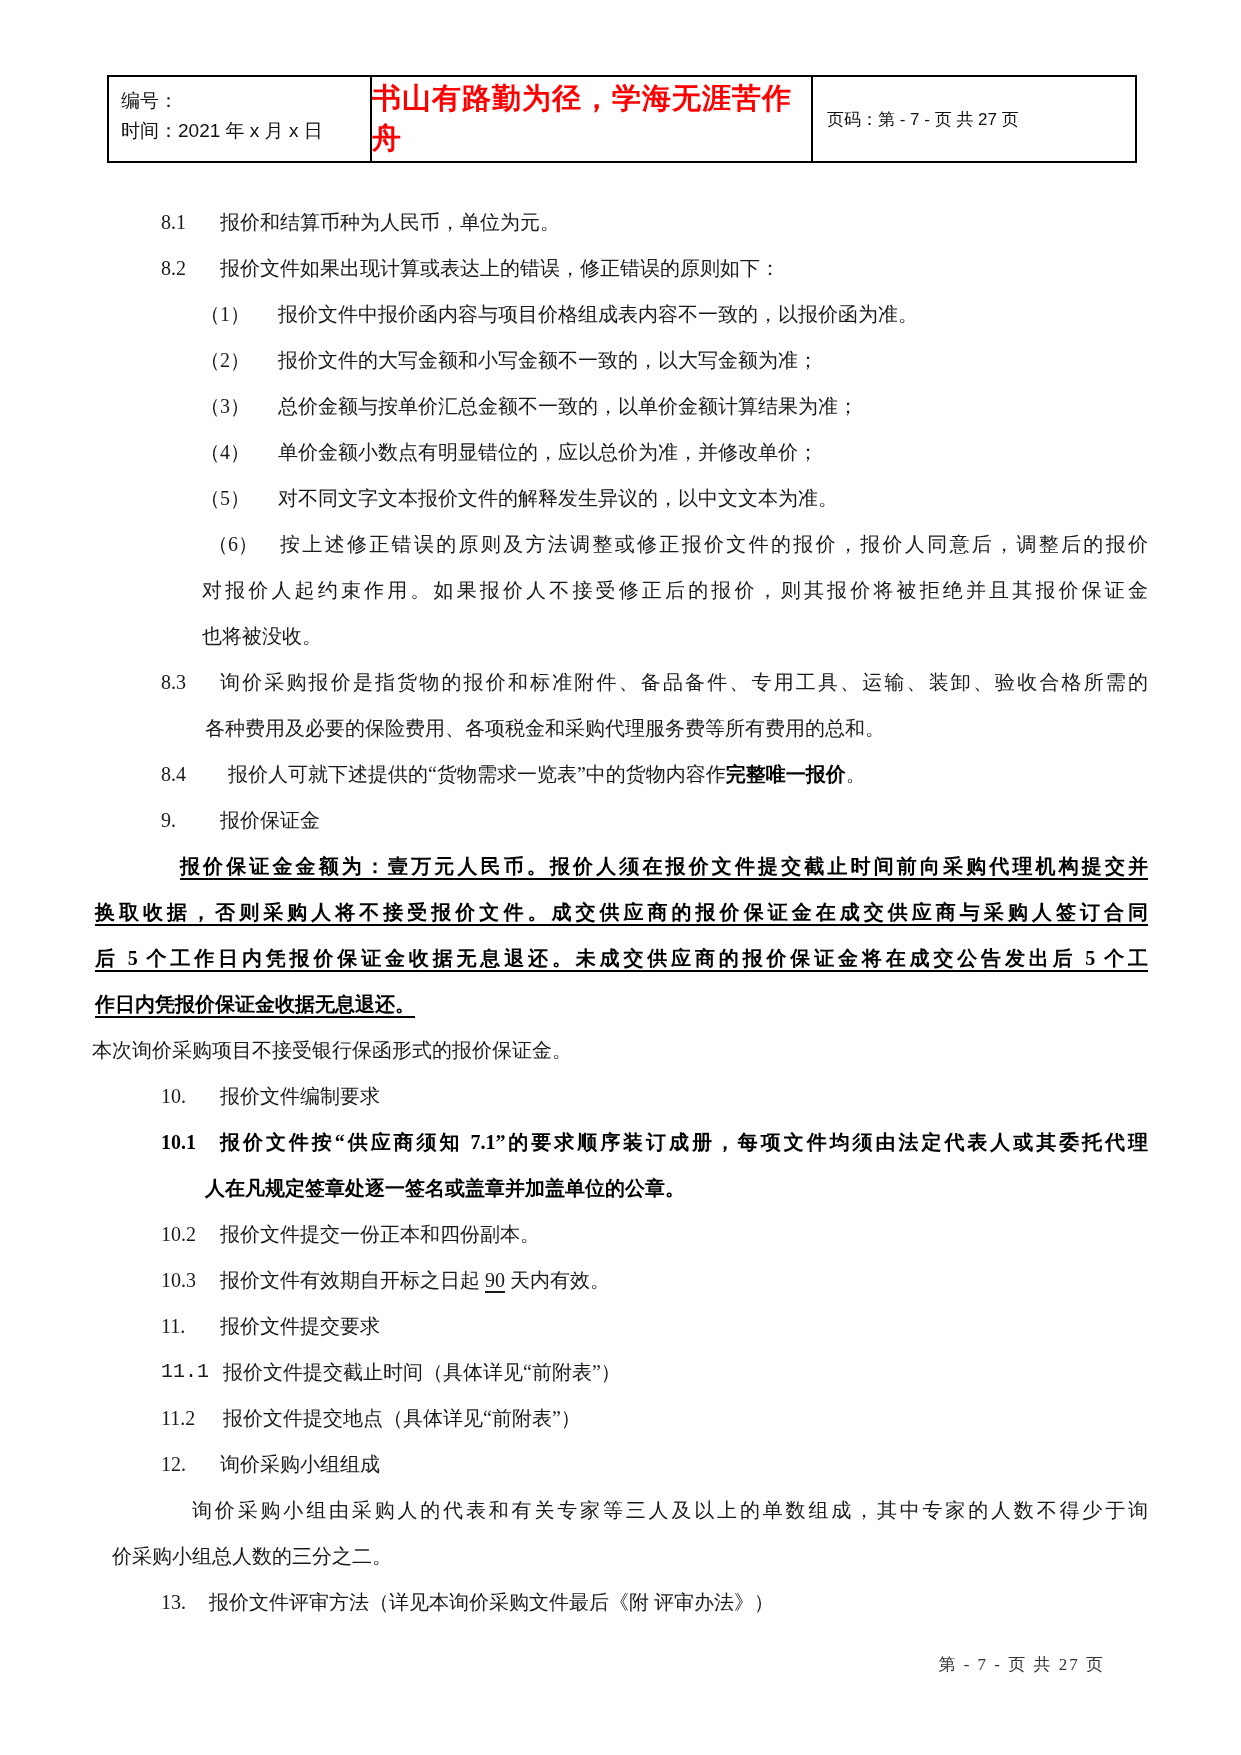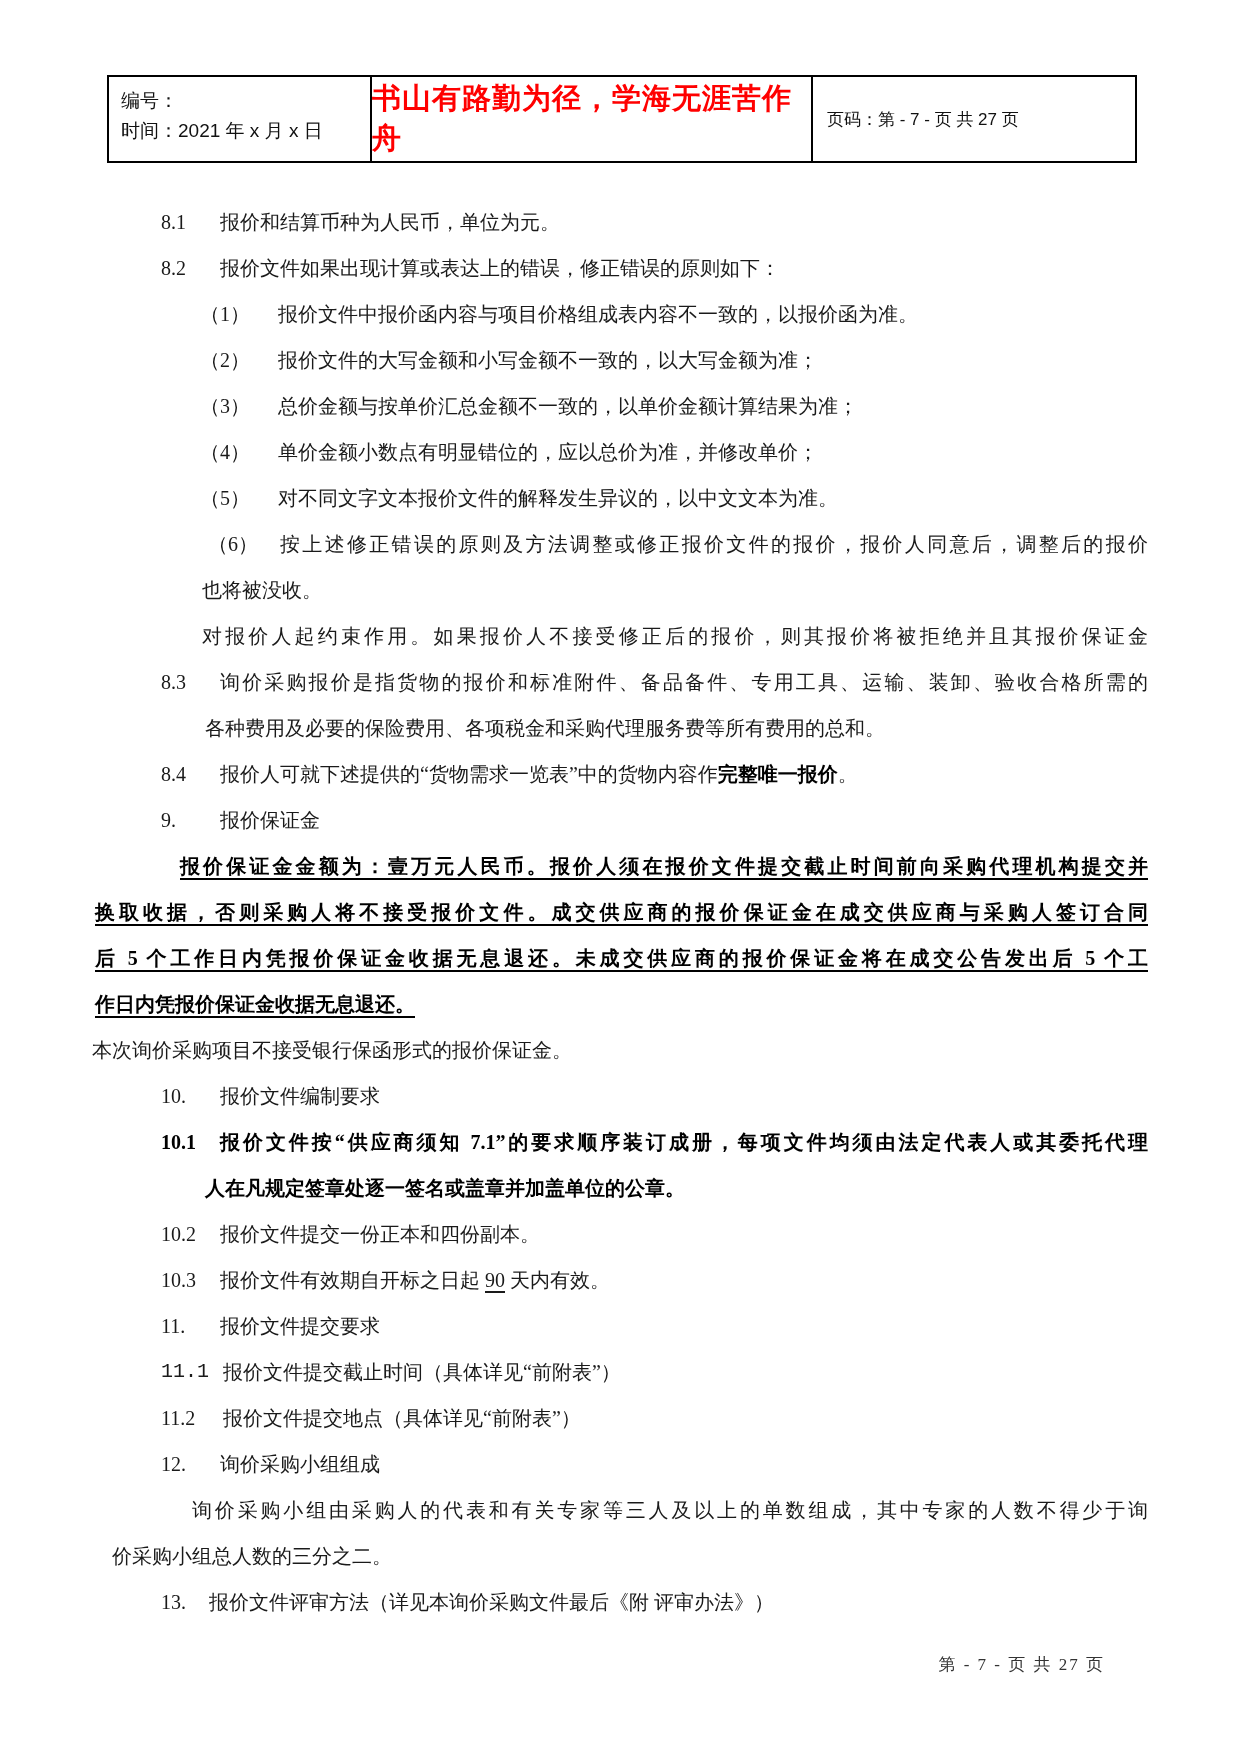--- a/index.html
+++ b/index.html
@@ -106,25 +106,25 @@
 
 <div class="doc-body">
     <div class="line" style="margin-left: 133px;"><span class="num" style="flex: 0 0 59px;">8.1</span><span class="text"><span>报价和结算币种为人民币，单位为元。</span></span></div>
     <div class="line" style="margin-left: 133px;"><span class="num" style="flex: 0 0 59px;">8.2</span><span class="text"><span>报价文件如果出现计算或表达上的错误，修正错误的原则如下：</span></span></div>
     <div class="line" style="margin-left: 172px;"><span class="num" style="flex: 0 0 78px;">（1）</span><span class="text"><span>报价文件中报价函内容与项目价格组成表内容不一致的，以报价函为准。</span></span></div>
     <div class="line" style="margin-left: 172px;"><span class="num" style="flex: 0 0 78px;">（2）</span><span class="text"><span>报价文件的大写金额和小写金额不一致的，以大写金额为准；</span></span></div>
     <div class="line" style="margin-left: 172px;"><span class="num" style="flex: 0 0 78px;">（3）</span><span class="text"><span>总价金额与按单价汇总金额不一致的，以单价金额计算结果为准；</span></span></div>
     <div class="line" style="margin-left: 172px;"><span class="num" style="flex: 0 0 78px;">（4）</span><span class="text"><span>单价金额小数点有明显错位的，应以总价为准，并修改单价；</span></span></div>
     <div class="line" style="margin-left: 172px;"><span class="num" style="flex: 0 0 78px;">（5）</span><span class="text"><span>对不同文字文本报价文件的解释发生异议的，以中文文本为准。</span></span></div>
     <div class="line" style="margin-left: 180px;"><span class="num" style="flex: 0 0 72px;">（6）</span><span class="text just"><span>按上述修正错误的原则及方法调整或修正报价文件的报价，报价人同意后，调整后的报价</span></span></div>
+    <div class="line" style="margin-left: 202px;"><span class="text just"><span>对报价人起约束作用。如果报价人不接受修正后的报价，则其报价将被拒绝并且其报价保证金</span></span></div>
     <div class="line" style="margin-left: 202px;"><span class="text"><span>也将被没收。</span></span></div>
-    <div class="line" style="margin-left: 202px;"><span class="text just"><span>对报价人起约束作用。如果报价人不接受修正后的报价，则其报价将被拒绝并且其报价保证金</span></span></div>
     <div class="line" style="margin-left: 133px;"><span class="num" style="flex: 0 0 59px;">8.3</span><span class="text just"><span>询价采购报价是指货物的报价和标准附件、备品备件、专用工具、运输、装卸、验收合格所需的</span></span></div>
     <div class="line" style="margin-left: 205px;"><span class="text"><span>各种费用及必要的保险费用、各项税金和采购代理服务费等所有费用的总和。</span></span></div>
-    <div class="line" style="margin-left: 133px;"><span class="num" style="flex: 0 0 59px;">8.4</span><span class="text"><span>报价人可就下述提供的“货物需求一览表”中的货物内容作</span><span class="b">完整唯一报价</span><span>。</span></span></div>
+    <div class="line" style="margin-left: 133px; gap: 8px;"><span class="num" style="flex: 0 0 59px;">8.4</span><span class="text"><span>报价人可就下述提供的“货物需求一览表”中的货物内容作</span><span class="b">完整唯一报价</span><span>。</span></span></div>
     <div class="line" style="margin-left: 133px;"><span class="num" style="flex: 0 0 59px;">9.</span><span class="text"><span>报价保证金</span></span></div>
     <div class="line" style="margin-left: 180px;"><span class="text just b u"><span>报价保证金金额为：壹万元人民币。报价人须在报价文件提交截止时间前向采购代理机构提交并</span></span></div>
     <div class="line" style="margin-left: 95px;"><span class="text just b u"><span>换取收据，否则采购人将不接受报价文件。成交供应商的报价保证金在成交供应商与采购人签订合同</span></span></div>
     <div class="line" style="margin-left: 95px;"><span class="text just b u"><span>后 5 个工作日内凭报价保证金收据无息退还。未成交供应商的报价保证金将在成交公告发出后 5 个工</span></span></div>
     <div class="line" style="margin-left: 95px;"><span class="text b u"><span>作日内凭报价保证金收据无息退还。</span></span></div>
     <div class="line" style="margin-left: 92px;"><span class="text"><span>本次询价采购项目不接受银行保函形式的报价保证金。</span></span></div>
     <div class="line" style="margin-left: 133px;"><span class="num" style="flex: 0 0 59px;">10.</span><span class="text"><span>报价文件编制要求</span></span></div>
     <div class="line" style="margin-left: 133px;"><span class="num b" style="flex: 0 0 59px;">10.1</span><span class="text just b"><span>报价文件按“供应商须知 7.1”的要求顺序装订成册，每项文件均须由法定代表人或其委托代理</span></span></div>
     <div class="line" style="margin-left: 205px;"><span class="text b"><span>人在凡规定签章处逐一签名或盖章并加盖单位的公章。</span></span></div>
     <div class="line" style="margin-left: 133px;"><span class="num" style="flex: 0 0 59px;">10.2</span><span class="text"><span>报价文件提交一份正本和四份副本。</span></span></div>

